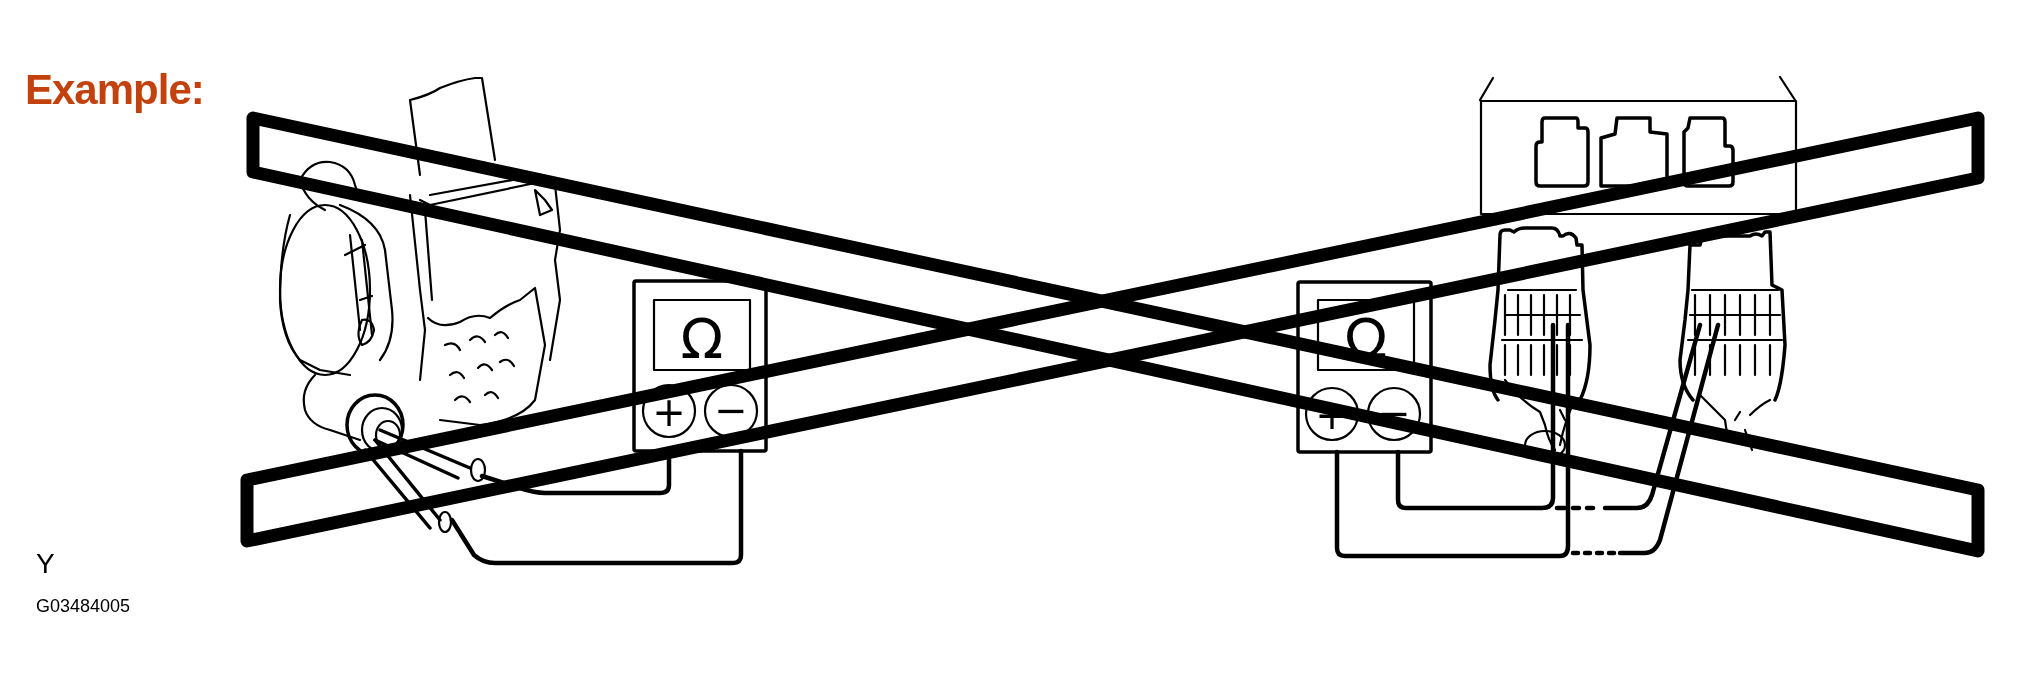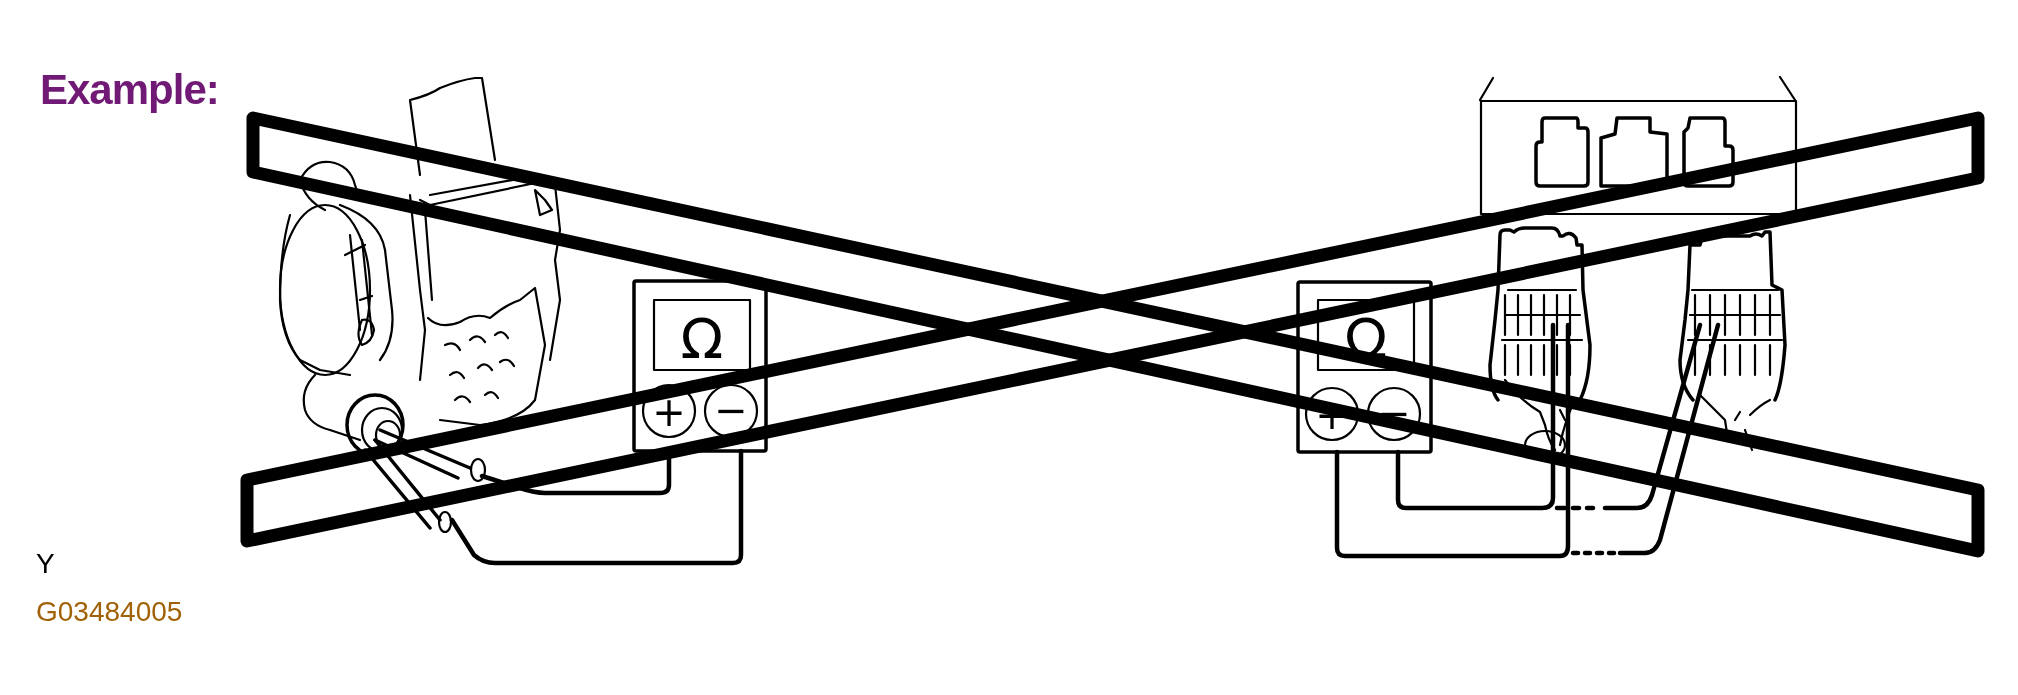--- a/index.html
+++ b/index.html
@@ -1,19 +1,19 @@
 <!DOCTYPE html>
 <html><head>
 <meta charset="utf-8">
 <style>
   html, body { margin: 0; padding: 0; background: #ffffff; }
   body { width: 2018px; height: 695px; position: relative; overflow: hidden; font-family: "Liberation Sans", sans-serif; }
-  .label-example { position: absolute; left: 40px; top: 66px; font-size: 42px; font-weight: bold; color: #701a75; letter-spacing: -1px; }
+  .label-example { position: absolute; left: 25px; top: 66px; font-size: 42px; font-weight: bold; color: #c2410c; letter-spacing: -1px; }
   .label-y { position: absolute; left: 36px; top: 548px; font-size: 28px; color: #000; }
-  .label-code { position: absolute; left: 36px; top: 596px; font-size: 28px; color: #a16207; }
+  .label-code { position: absolute; left: 36px; top: 596px; font-size: 18px; color: #000000; }
   svg.diagram { position: absolute; left: 0; top: 0; }
   .thin { fill: none; stroke: #000; stroke-width: 2.2; stroke-linejoin: round; stroke-linecap: round; }
   .med { fill: none; stroke: #000; stroke-width: 3.5; stroke-linejoin: round; stroke-linecap: round; }
   .wire { fill: none; stroke: #000; stroke-width: 4.5; stroke-linejoin: round; stroke-linecap: round; }
   .bar { fill: none; stroke: #000; stroke-width: 13; stroke-linejoin: round; }
   .glyph { font-family: "DejaVu Sans", sans-serif; fill: #000; }
 </style>
 </head>
 <body>
 

